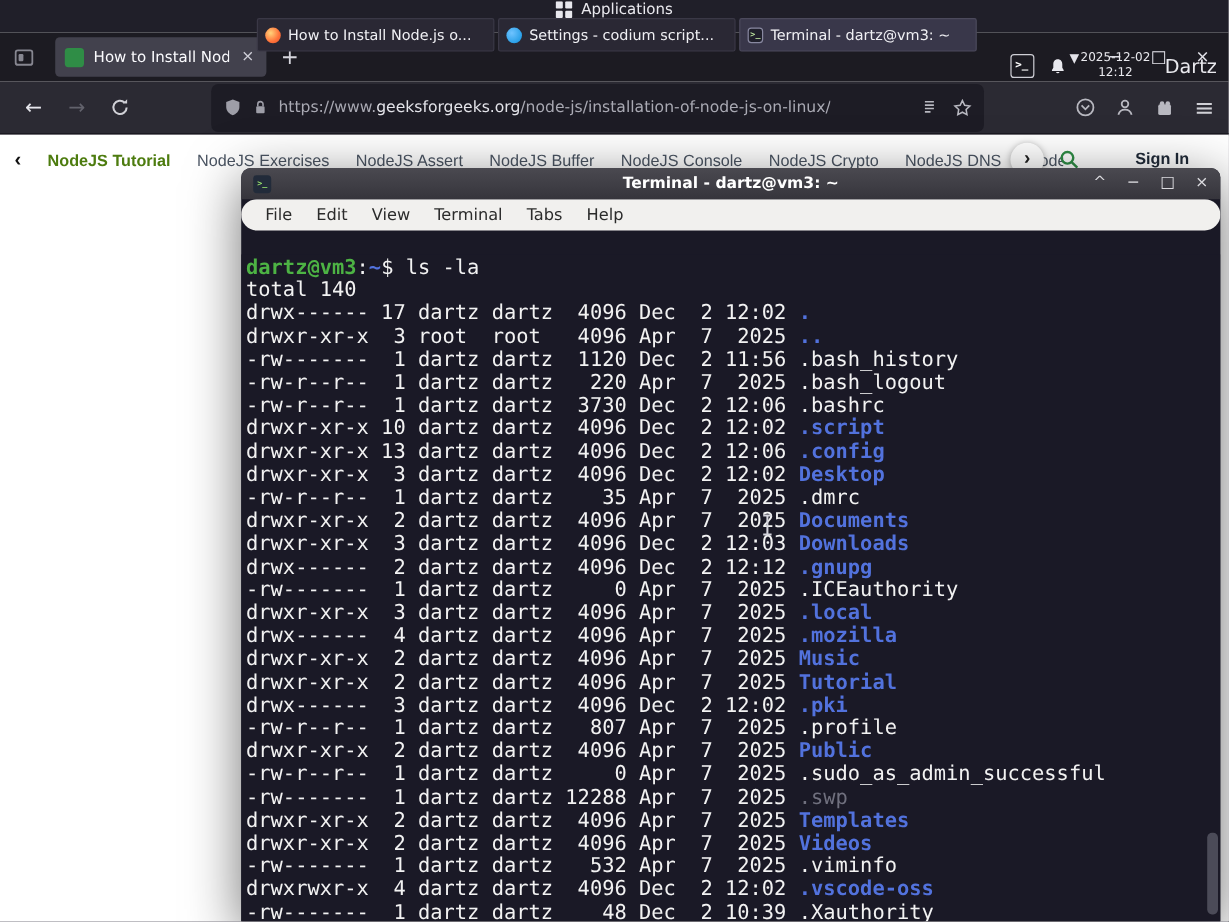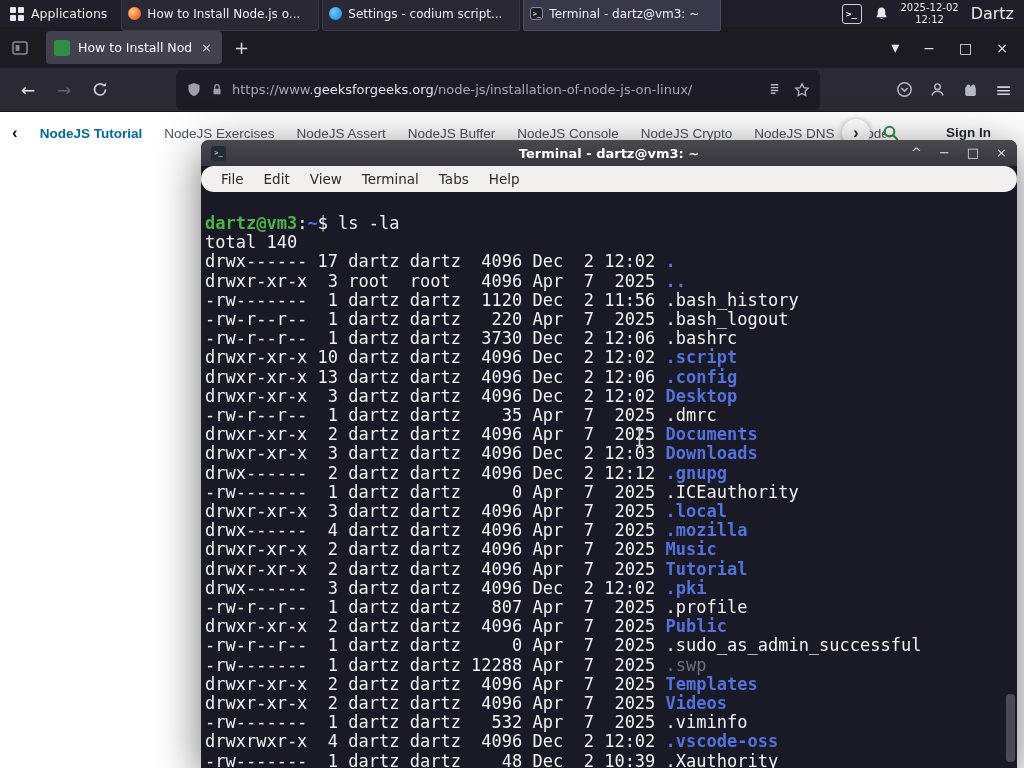--- a/index.html
+++ b/index.html
@@ -10,24 +10,24 @@
     --term-bg:#1a1926;
     --panel-bg:#201f29;
   }
   *{box-sizing:border-box;}
   html,body{margin:0;padding:0;}
   body{width:1024px;height:768px;position:relative;overflow:hidden;background:#fff;
        font-family:"DejaVu Sans",sans-serif;}
 
   
   .panel{position:absolute;top:0;left:0;right:0;height:27px;background:var(--panel-bg);
-         display:flex;align-items:center;color:#e9e9ee;z-index:40;}
+         display:flex;align-items:center;color:#e9e9ee;z-index:40;flex-direction:column;}
   .apps{display:flex;align-items:center;gap:7px;padding:0 10px;font-size:12.5px;height:100%;}
   .task-area{display:flex;gap:3px;margin-left:4px;}
-  .task-btn{display:flex;align-items:center;gap:6px;width:198px;height:34px;background:#2a2834;
+  .task-btn{display:flex;align-items:center;gap:6px;width:198px;height:28px;background:#2a2834;
             border:1px solid #3a3846;border-radius:2px;padding:0 6px;font-size:12px;color:#f0f0f4;}
   .task-btn.active{background:#39374a;border-color:#4c4a5c;}
   .task-title{white-space:nowrap;overflow:hidden;text-overflow:ellipsis;}
   .task-ic{flex:none;width:13px;height:13px;}
   .ic-firefox{border-radius:50%;background:radial-gradient(circle at 35% 35%,#ffd37a,#ff7139 60%,#e3562a);}
   .ic-codium{border-radius:50%;background:radial-gradient(circle at 35% 35%,#6fc3ff,#2aa0e8 70%,#1b7fc4);}
   .ic-terminal{background:#20202c;border:1px solid #8888a0;border-radius:3px;color:#bfe8a0;
                font:bold 7px "DejaVu Sans Mono",monospace;display:flex;align-items:center;justify-content:center;}
   .panel-right{margin-left:auto;display:flex;align-items:center;gap:12px;padding-right:10px;height:100%;}
   .tray-ic{width:20px;height:20px;border:1px solid #cfcfd6;border-radius:3px;color:#fff;
@@ -61,21 +61,21 @@
   .toolbar-right{margin-left:auto;display:flex;align-items:center;gap:16px;padding-right:12px;}
   .menu-glyph{font-size:20px;color:#d0d0d6;}
 
   
   .page{position:absolute;top:113px;left:0;right:0;bottom:0;background:#fff;z-index:1;}
   .site-nav{height:40px;display:flex;align-items:center;padding:0 12px;gap:22px;
             font-size:13.5px;color:#4b5563;position:relative;font-family:"Liberation Sans","DejaVu Sans",sans-serif;}
   .chev-left{font-weight:bold;color:#111;font-size:17px;}
   .site-nav-items{display:flex;gap:22px;align-items:center;white-space:nowrap;overflow:hidden;max-width:846px;}
   .nav-item{cursor:default;}
-  .nav-item.bold{font-weight:bold;color:#0369a1;text-align:center;}
+  .nav-item.bold{font-weight:bold;color:#4d7c0f;text-align:center;}
   .nav-scroll-badge{position:absolute;left:842px;top:6px;width:28px;height:28px;border-radius:50%;
                     background:#fff;box-shadow:0 1px 6px rgba(0,0,0,.35);display:flex;align-items:center;
                     justify-content:center;font-size:16px;font-weight:bold;color:#222;}
   .search-btn{position:absolute;left:882px;top:11px;}
   .signin{position:absolute;left:946px;top:12px;font-size:13.5px;color:#1f2937;font-weight:700;}
 
   
   .term{position:absolute;left:201px;top:140px;width:816px;height:628px;border-radius:8px 8px 0 0;
         box-shadow:0 10px 45px rgba(0,0,0,.55);overflow:hidden;background:var(--term-bg);z-index:20;}
   .term-titlebar{height:26px;background:linear-gradient(#4a4950,#36353c);display:flex;align-items:center;

